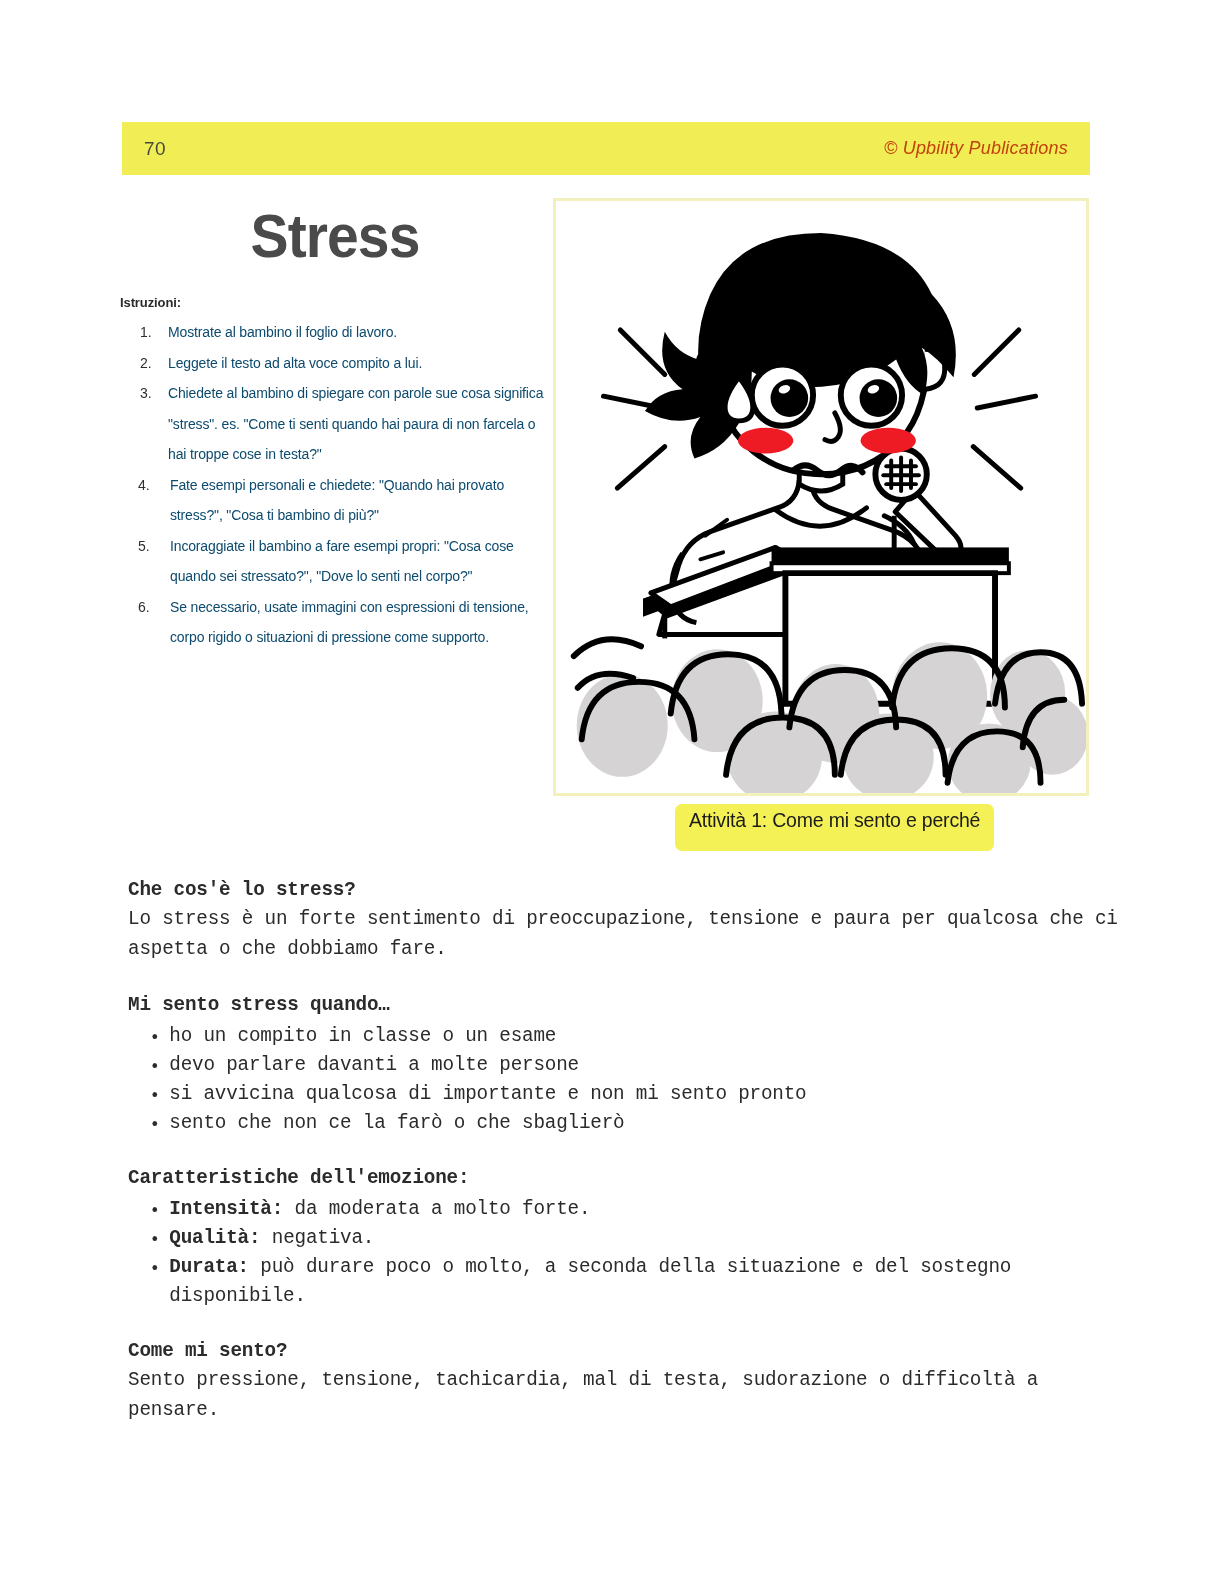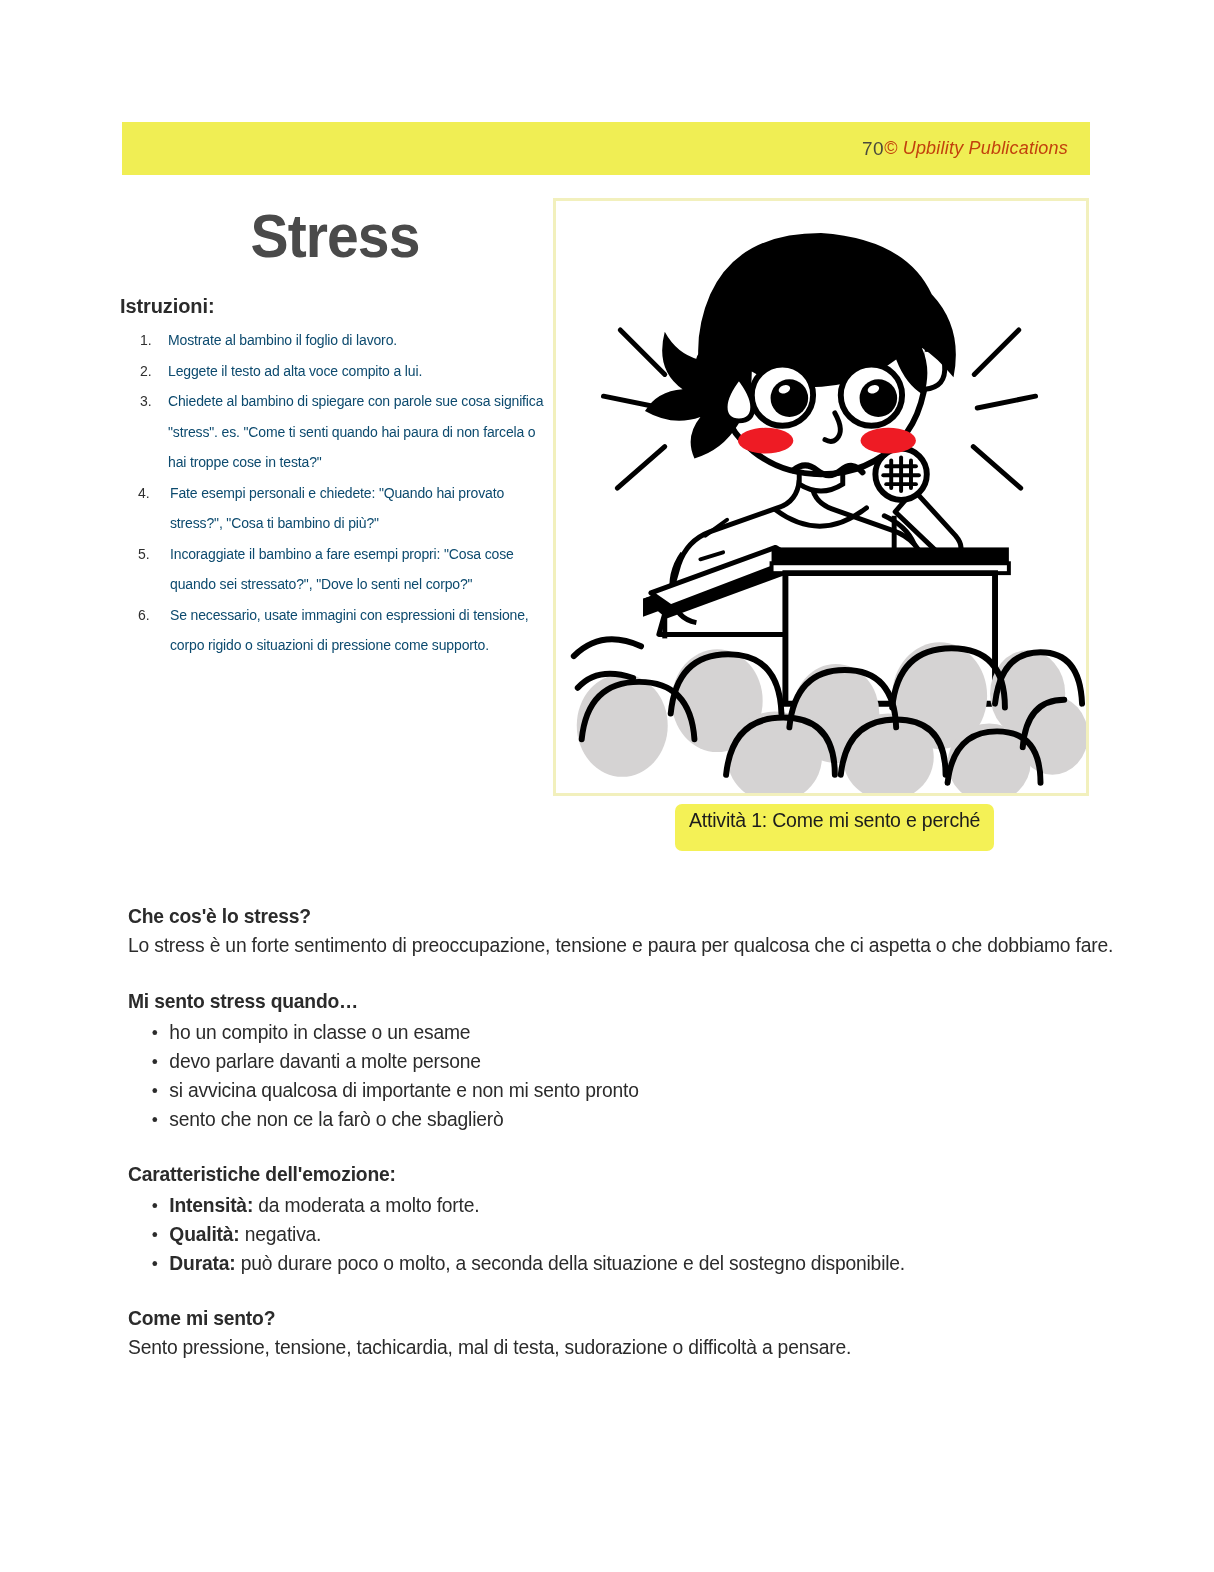--- a/index.html
+++ b/index.html
@@ -20,21 +20,21 @@
   
   .header-bar {
     position: absolute;
     left: 122px;
     top: 122px;
     width: 968px;
     height: 53px;
     background: #f0ee54;
     display: flex;
     align-items: center;
-    justify-content: flex-end;
+    justify-content: space-between;
     padding: 0 22px;
   }
   .page-number {
     font-size: 19px;
     color: #4a4a3c;
     letter-spacing: .5px;
   }
   .copyright {
     font-size: 18px;
     font-style: italic;
@@ -59,21 +59,21 @@
   }
 
   
   .instructions {
     position: absolute;
     left: 120px;
     top: 295px;
     width: 425px;
   }
   .instructions-label {
-    font-size: 20px;
+    font-size: 13px;
     font-weight: bold;
     color: #2b2b2b;
     margin-bottom: 7px;
     letter-spacing: -0.1px;
   }
   ol.instr-list {
     list-style: none;
     counter-reset: instr;
     margin: 0;
     padding: 0;
@@ -126,23 +126,23 @@
     font-size: 19.5px;
     color: #1c1c1c;
     letter-spacing: -0.2px;
     white-space: nowrap;
   }
 
   
   .body-content {
     position: absolute;
     left: 128px;
-    top: 902px;
+    top: 876px;
     width: 1000px;
-    font-family: Liberation Sans, sans-serif;
+    font-family: Liberation Mono, monospace;
   }
   .body-content .sec { margin-bottom: 27px; }
   .body-content h3 {
     font-size: 20.5px;
     font-weight: bold;
     color: #2b2b2b;
     line-height: 28px;
     letter-spacing: -0.2px;
     transform: scaleX(0.94);
     transform-origin: left center;

